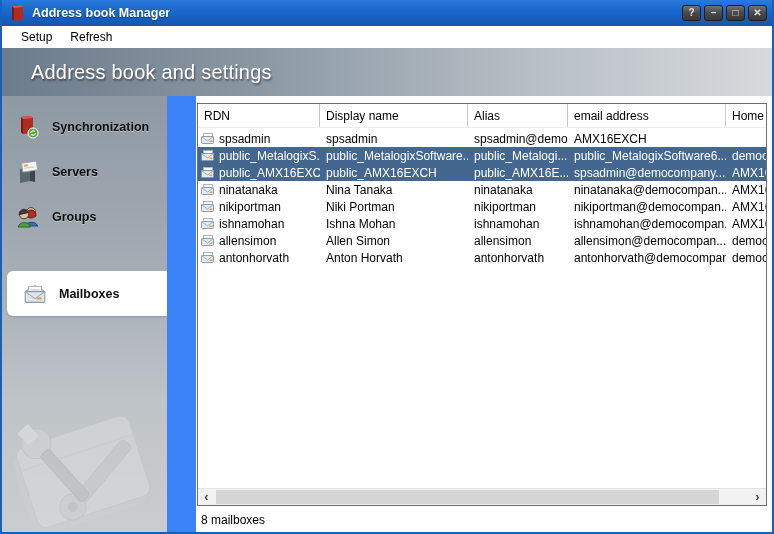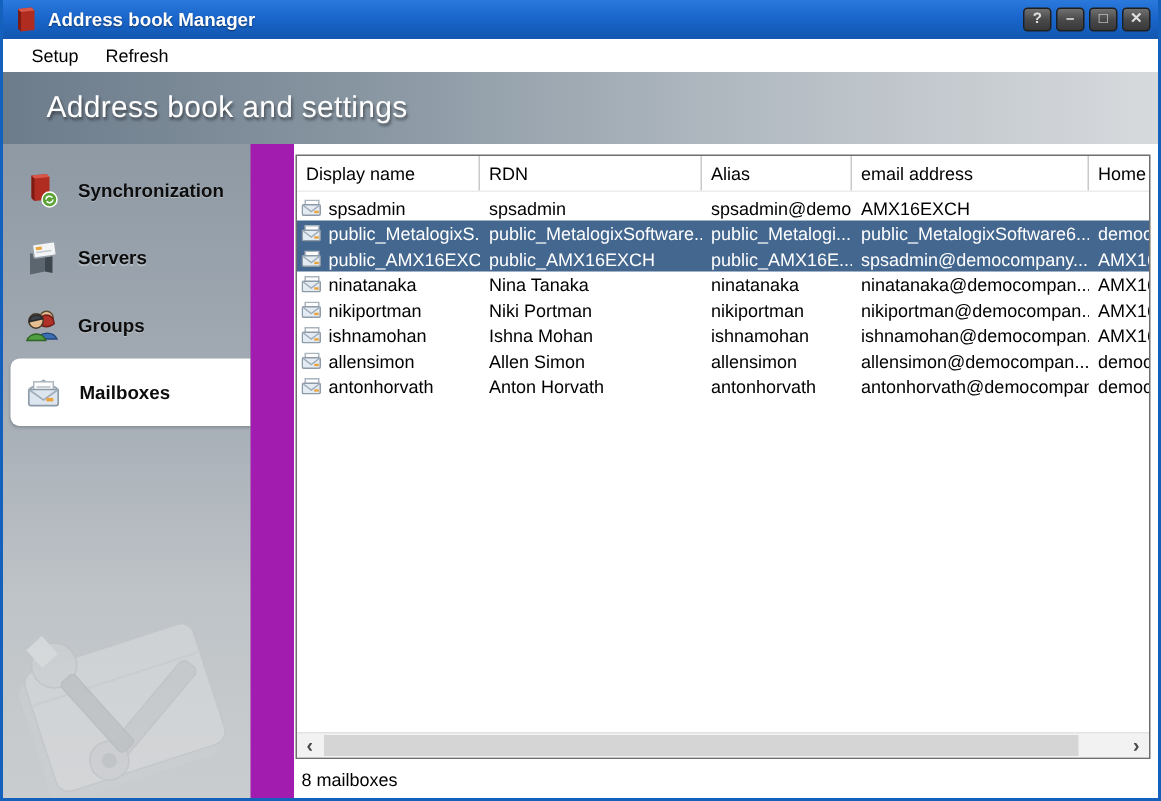--- a/index.html
+++ b/index.html
@@ -2,21 +2,21 @@
 <html style="--sel: #44678f;"><head>
 <meta charset="utf-8">
 <style>
   * { box-sizing: border-box; margin: 0; padding: 0; }
   html,body { width: 774px; height: 534px; }
   body { font-family: "Liberation Sans", sans-serif; background: #fff; }
 
   .window {
     width: 774px; height: 534px;
     border: 2px solid #1460bd; border-top: none;
-    background: #a21caf; position: relative; overflow: hidden;
+    background: #3b82f6; position: relative; overflow: hidden;
   }
 
   
   .titlebar {
     height: 26px;
     background: linear-gradient(180deg, #2b79dd 0%, #1a66cc 45%, #1257b0 100%);
     display: flex; align-items: center; padding: 0 5px 0 7px;
   }
   .app-icon { width: 16px; height: 18px; display: inline-block; }
   .win-title {
@@ -55,22 +55,23 @@
     background: linear-gradient(180deg, #8e99a4 0%, #a5adb5 40%, #bfc4c8 70%, #cacdcf 100%);
   }
   .side-item { height: 45px; display: flex; align-items: center; padding-left: 12px; gap: 10px; cursor: default; }
   .side-item .icon { width: 28px; height: 28px; flex: 0 0 28px; display:flex; align-items:center; justify-content:center; }
   .side-item .lbl {
     font-weight: bold; font-size: 12.5px; color: #0d0d0d;
     text-shadow: 0 1px 0 rgba(255,255,255,.3); white-space: nowrap;
   }
   .side-item.selected {
     background: #fff; border-radius: 6px 0 0 6px;
-    margin-left: 5px; padding-left: 8px;
+    margin-left: 5px; padding-left: 14px;
     box-shadow: 0 1px 2px rgba(0,0,0,.18);
+    margin-top: 32px;
   }
 
   .watermark { position: absolute; left: -6px; bottom: -10px; opacity: .55; pointer-events: none; }
 
   .content { flex: 1; background: #fff; position: relative; }
 
   
   .panel {
     position: absolute; left: 1px; top: 7px; right: 5px; bottom: 26px;
     border: 1px solid #6e6e6e; background: #fff;
@@ -218,22 +219,22 @@
           <path d="M74 22 h20 v12 h-20 z" fill="#c3c7ca" opacity="0"></path>
           <rect x="77" y="14" width="14" height="16" fill="#e8eaec"></rect>
           <rect x="78" y="46" width="12" height="62" rx="3" fill="#b9bdc1" stroke="#aeb2b6" stroke-width="1"></rect>
         </g>
       </svg>
     </div>
 
     <div class="content">
       <div class="panel">
         <div class="thead">
+            <span class="th">RDN</span>
             <span class="th">Display name</span>
-            <span class="th">RDN</span>
             <span class="th">Alias</span>
             <span class="th">email address</span>
             <span class="th">Home server</span>
           </div>
         <div class="tbody">
             <div class="row">
     <span class="td first">
       <span class="row-icon">
         <svg width="14" height="11" viewBox="0 0 14 11">
           <rect x="2.5" y="0.5" width="9" height="7" fill="#fdfdfd" stroke="#aab4bf" stroke-width="1"></rect>

